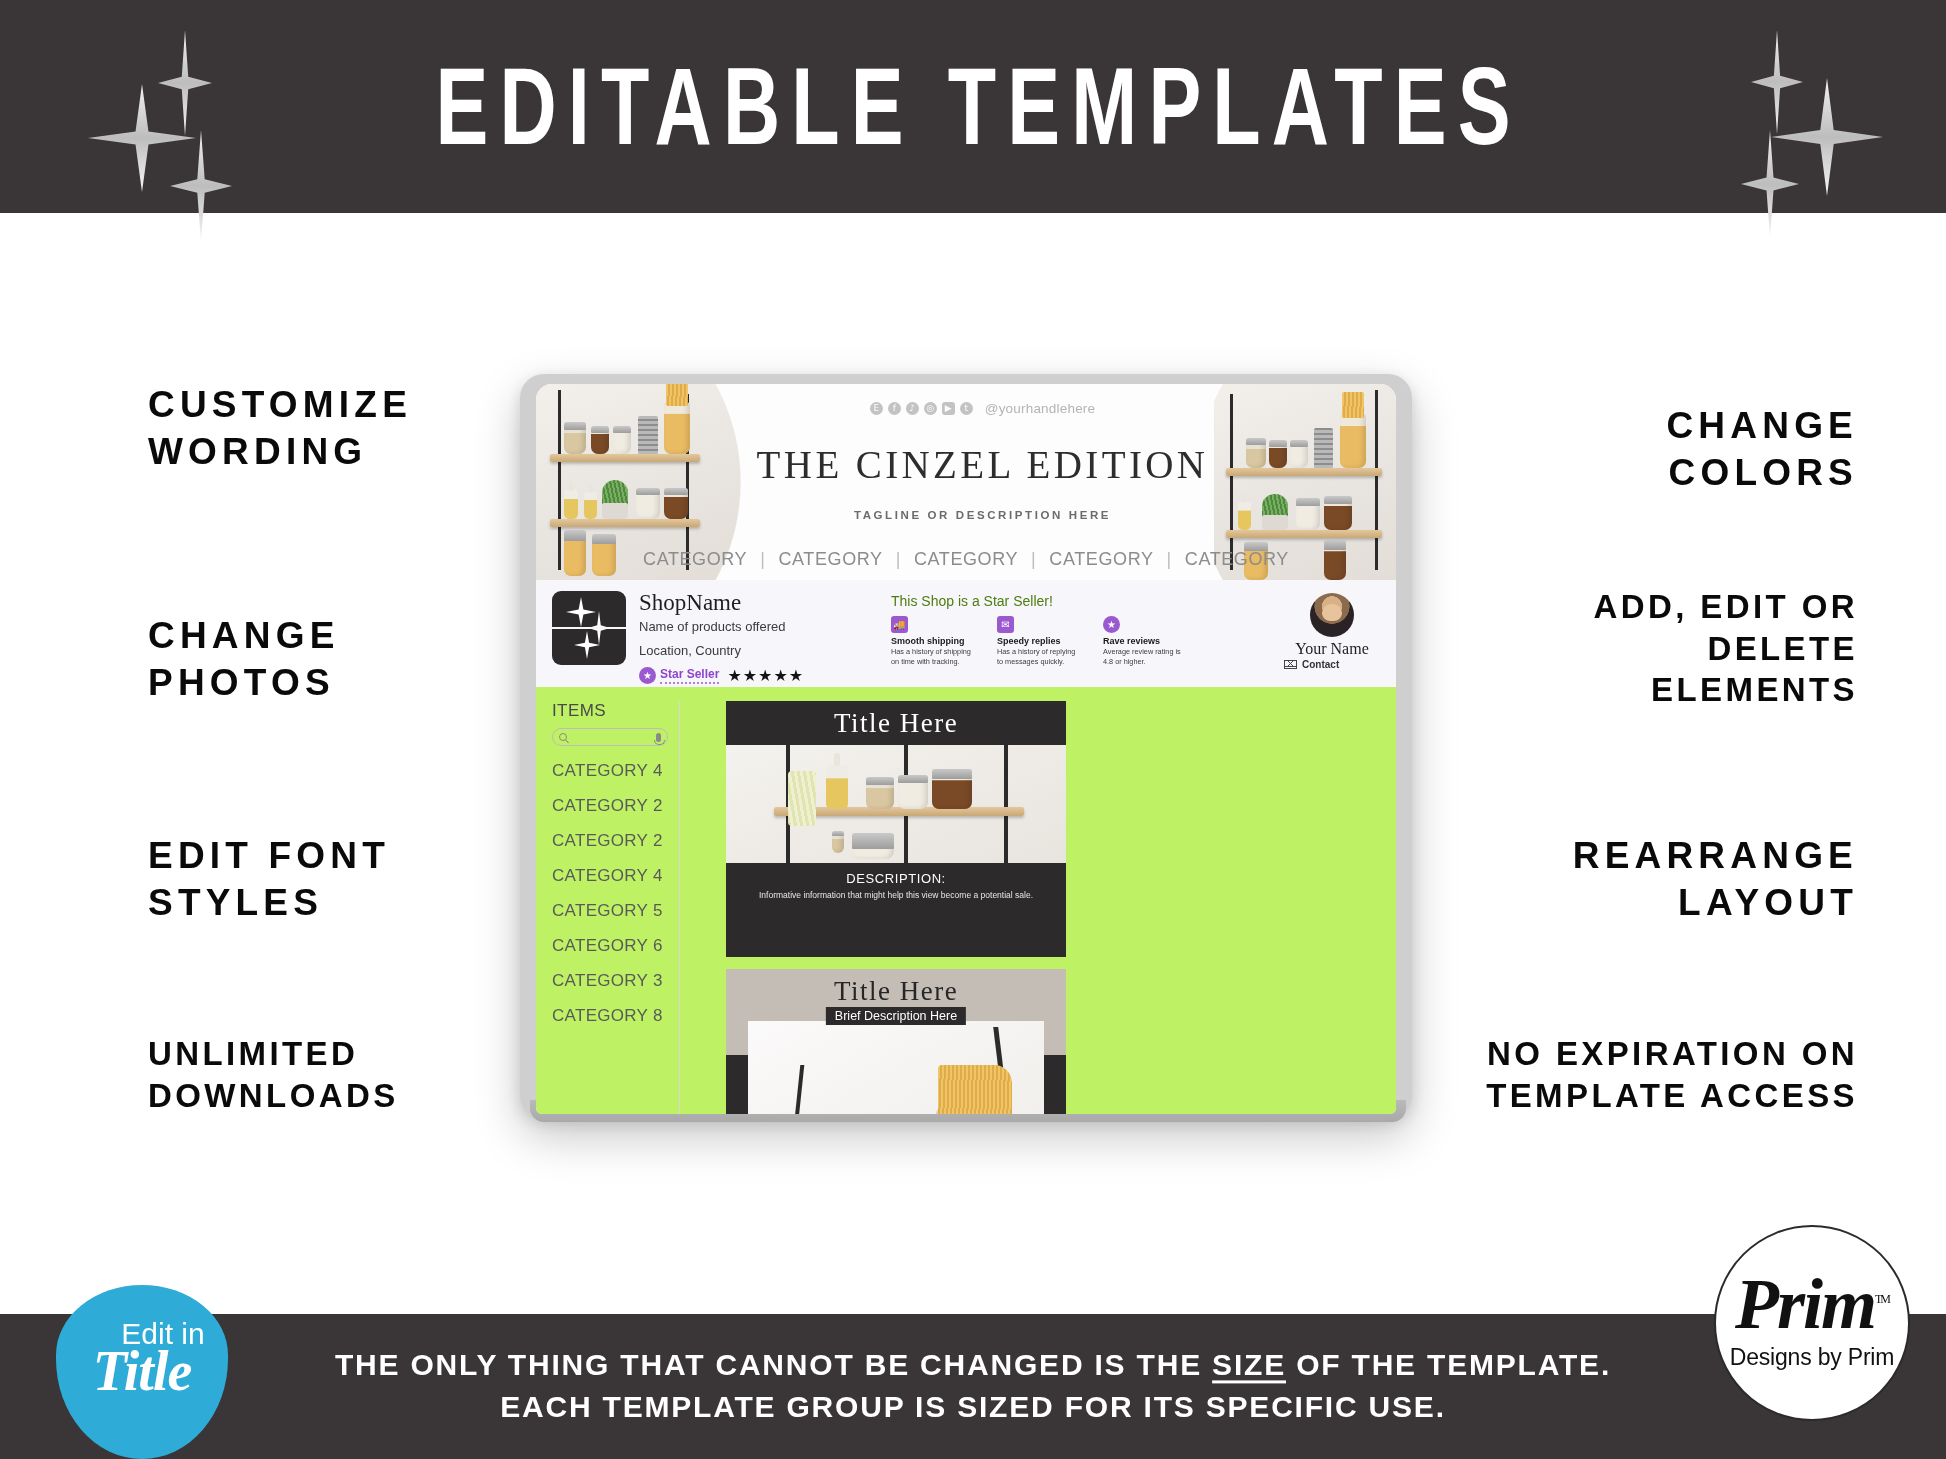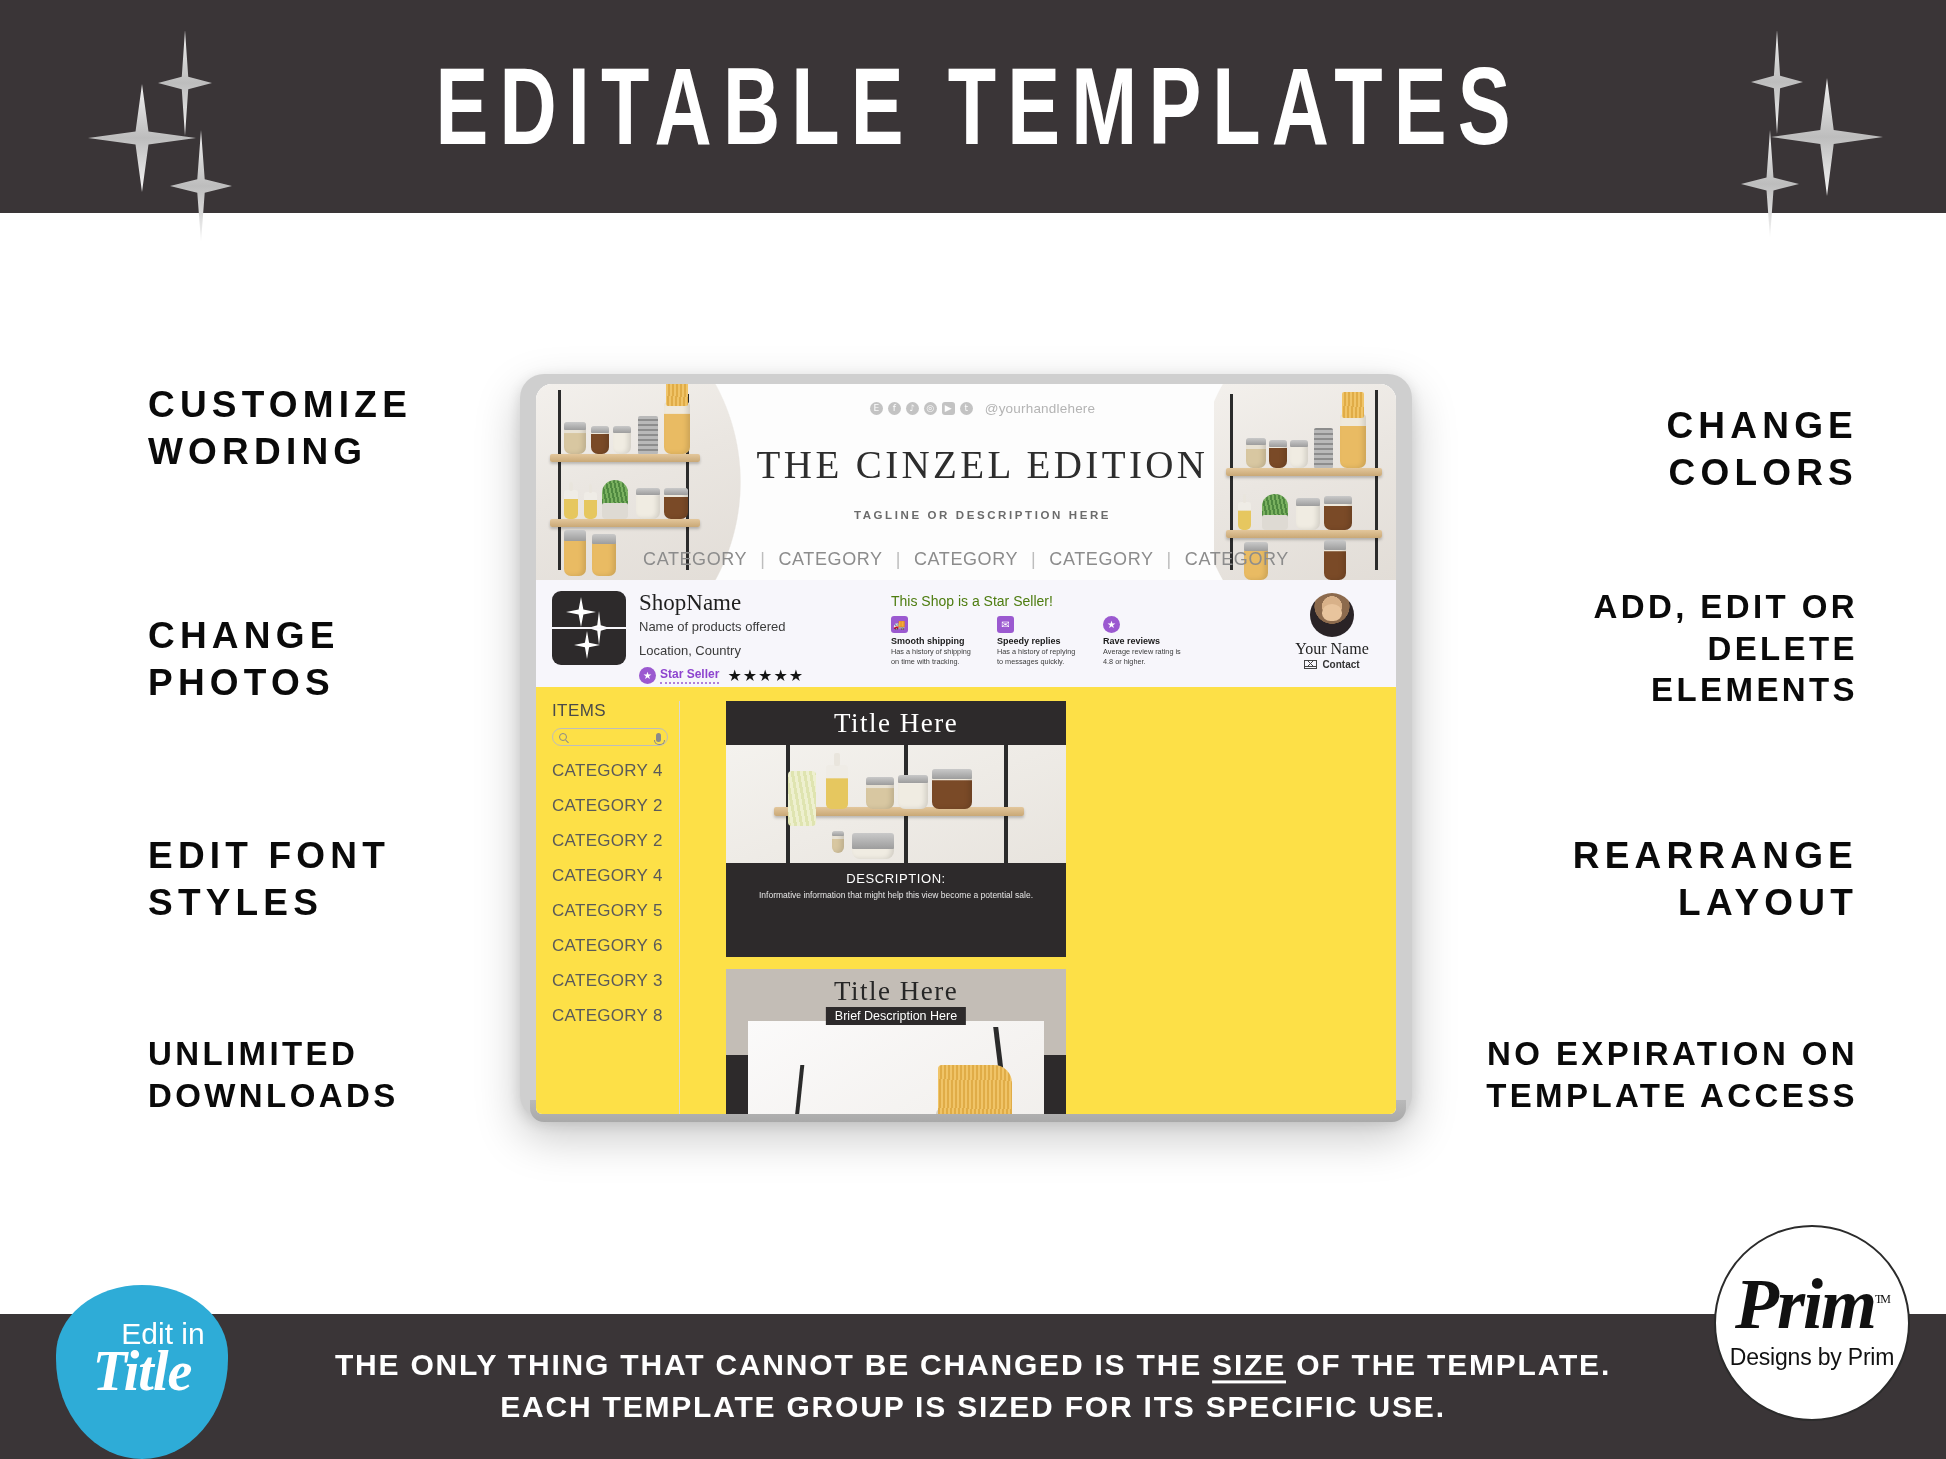--- a/index.html
+++ b/index.html
@@ -192,29 +192,29 @@
   .avatar {
     width: 44px; height: 44px; border-radius: 50%; margin: 0 auto;
     background: radial-gradient(circle at 50% 30%, #d8b189 0 26%, #8c6a4d 27% 46%, #2a2326 47%);
     position: relative; overflow: hidden;
   }
   .avatar::after {
     content: ""; position: absolute; left: 28%; top: 24%; width: 44%; height: 40%;
     border-radius: 50% 50% 44% 44%; background: #e8c49d;
   }
   .owner-name { font-family: "Liberation Serif", serif; font-size: 16px; color: #1f1f1f; margin-top: 3px; }
-  .owner-contact { display: flex; align-items: center; justify-content: center; gap: 5px; font-size: 10px; font-weight: 700; color: #333; margin-top: 1px; }
+  .owner-contact { display: flex; align-items: center; justify-content: flex-start; gap: 5px; font-size: 10px; font-weight: 700; color: #333; margin-top: 1px; }
   .env { width: 13px; height: 9px; border: 1px solid #444; position: relative; }
   .env::after { content: ""; position: absolute; left: 0; top: 0; width: 11px; height: 5px;
     border-bottom: 1px solid #444; transform-origin: 0 0;
     background: linear-gradient(135deg,transparent 48%,#444 48.5%,#444 50%,transparent 50.5%),
                 linear-gradient(-135deg,transparent 48%,#444 48.5%,#444 50%,transparent 50.5%); }
 
   
-  .mock-body { display: flex; width: 100%; height: 427px; background: #fde047; padding: 14px 0 0 0; }
+  .mock-body { display: flex; width: 100%; height: 427px; background: #bef264; padding: 14px 0 0 0; }
   .sidebar { width: 144px; flex: none; padding-left: 16px; border-right: 1px solid #d8d8d8; }
   .side-title { font-size: 17px; color: #4a4a4a; letter-spacing: .4px; }
   .search-box {
     margin-top: 7px; width: 116px; height: 18px; border: 1px solid #bdbdbd;
     border-radius: 10px; display: flex; align-items: center;
     justify-content: space-between; padding: 0 6px;
   }
   .mag { width: 8px; height: 8px; border: 1.3px solid #8a8a8a; border-radius: 50%; position: relative; }
   .mag::after { content: ""; position: absolute; right: -3px; bottom: -2px; width: 4px; height: 1.3px; background: #8a8a8a; transform: rotate(45deg); }
   .mic { width: 5px; height: 9px; border-radius: 3px; background: #8a8a8a; position: relative; }

